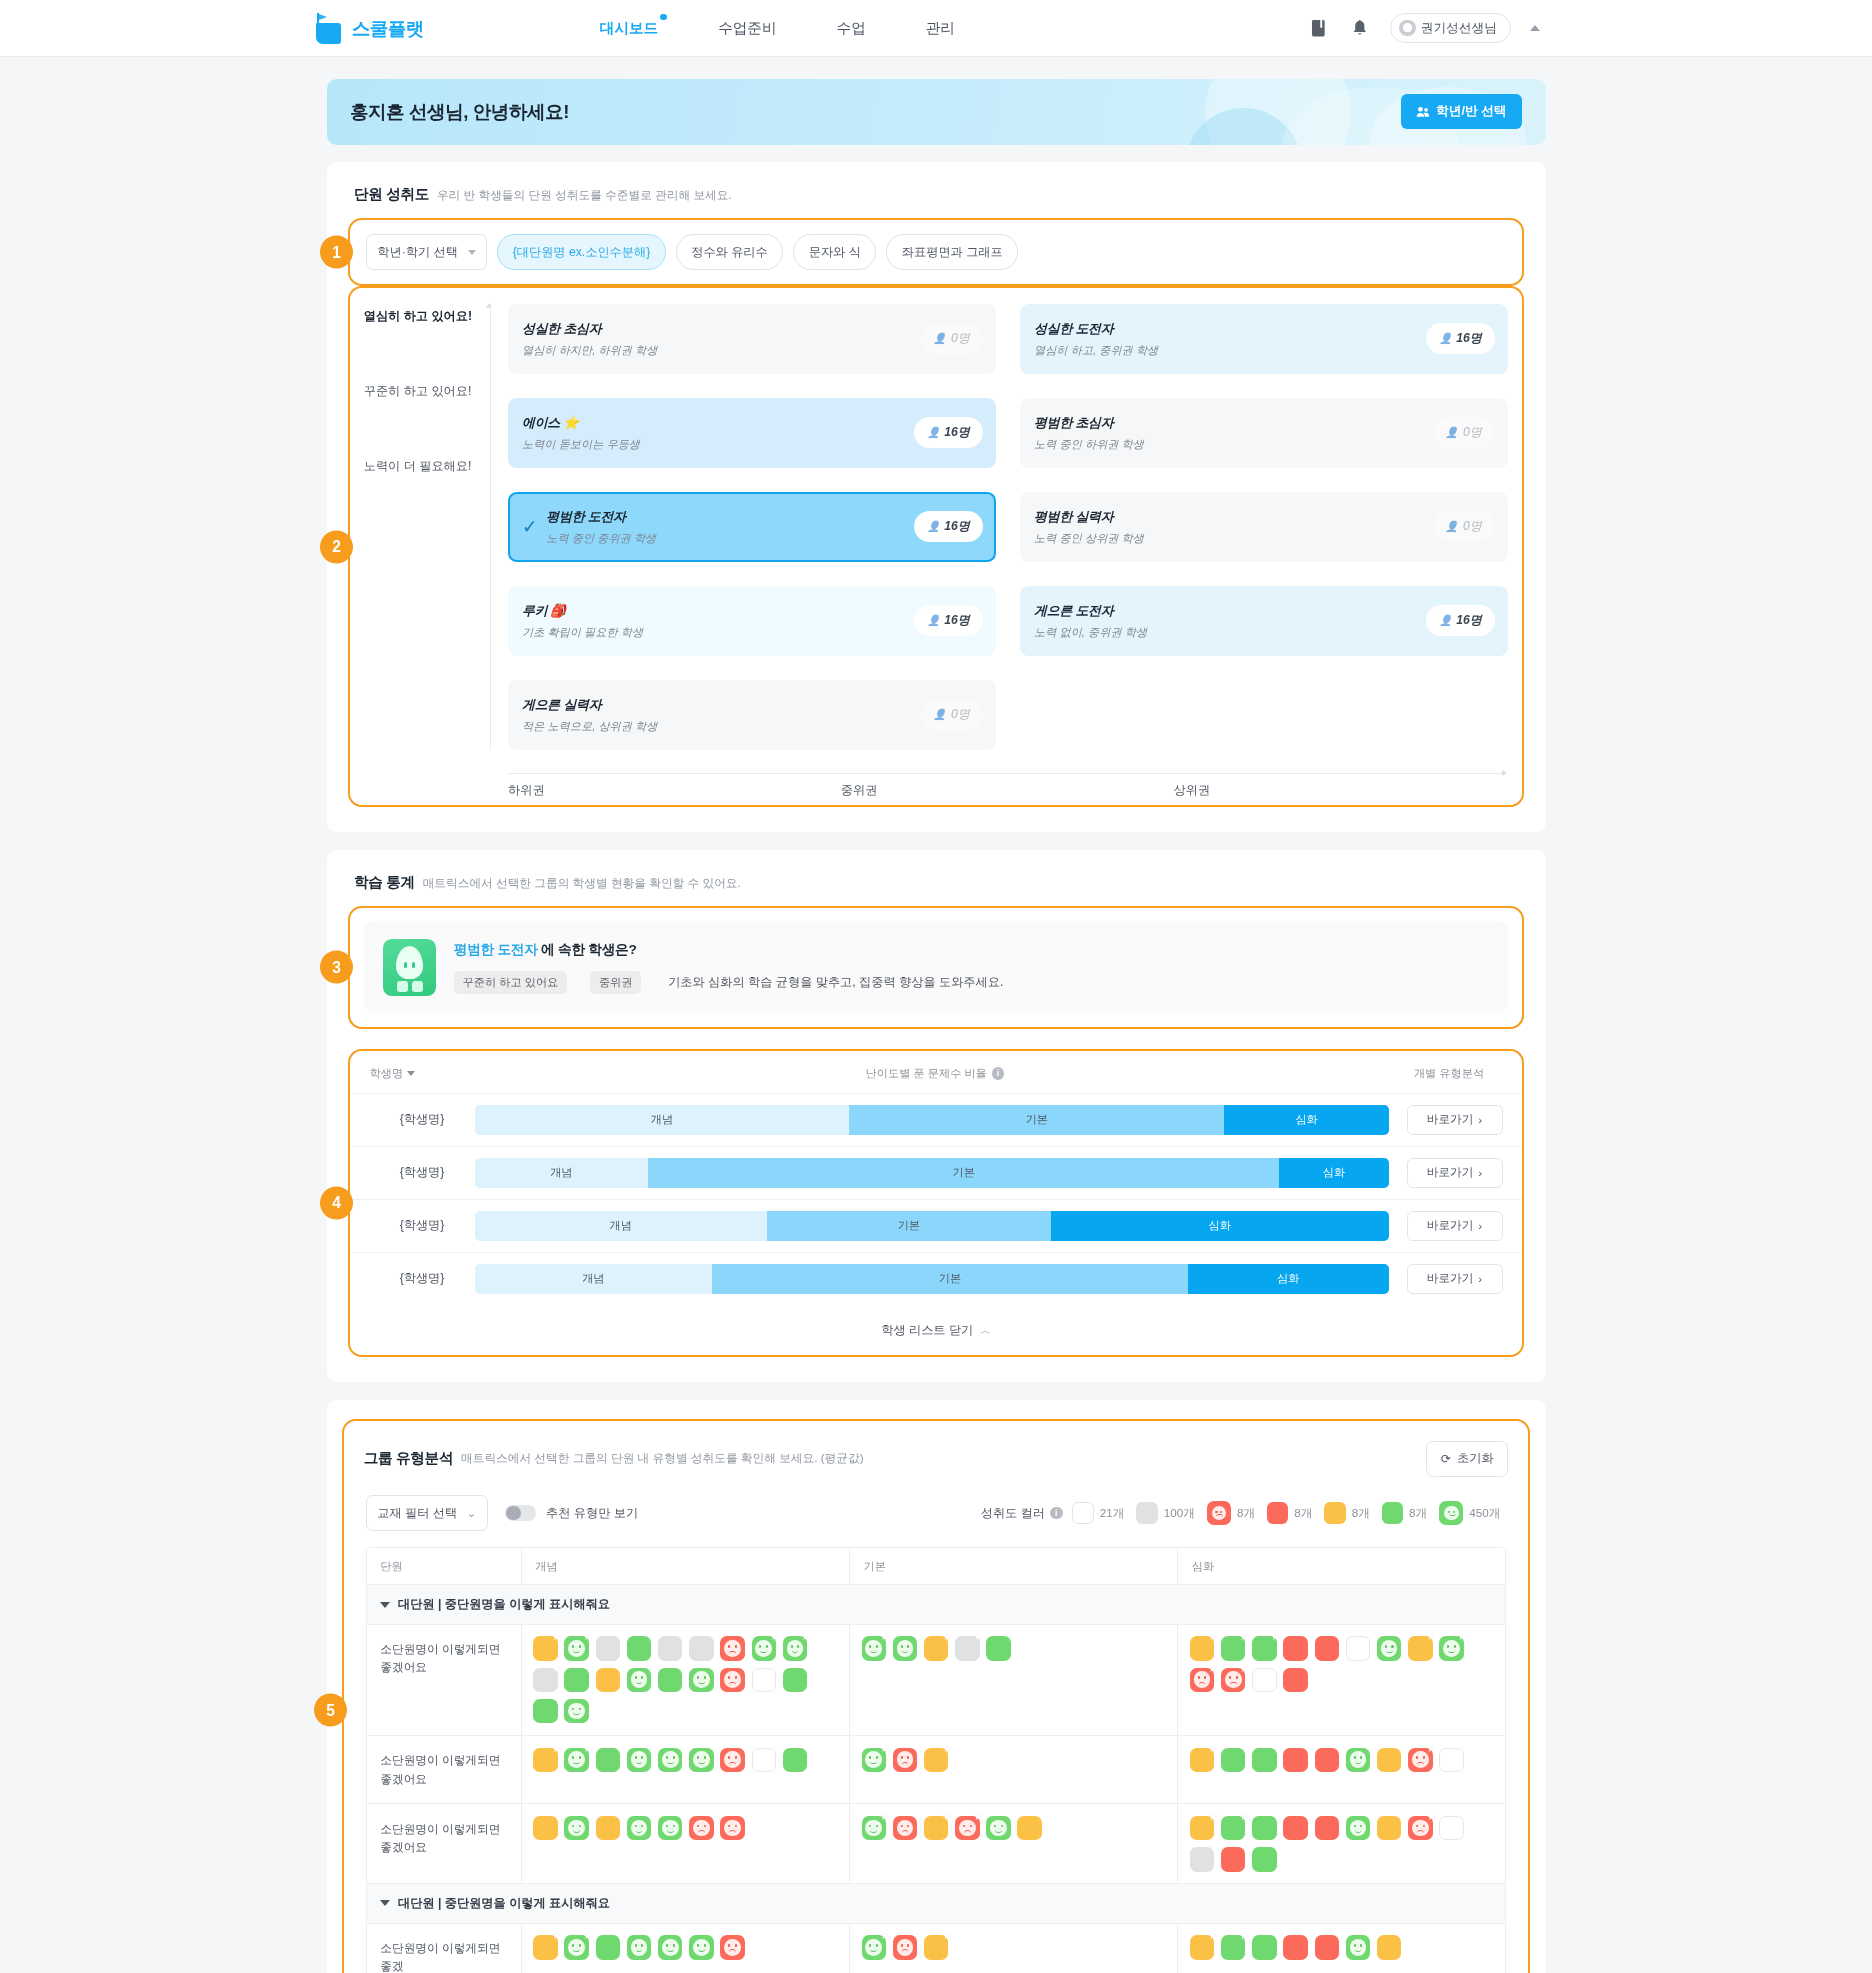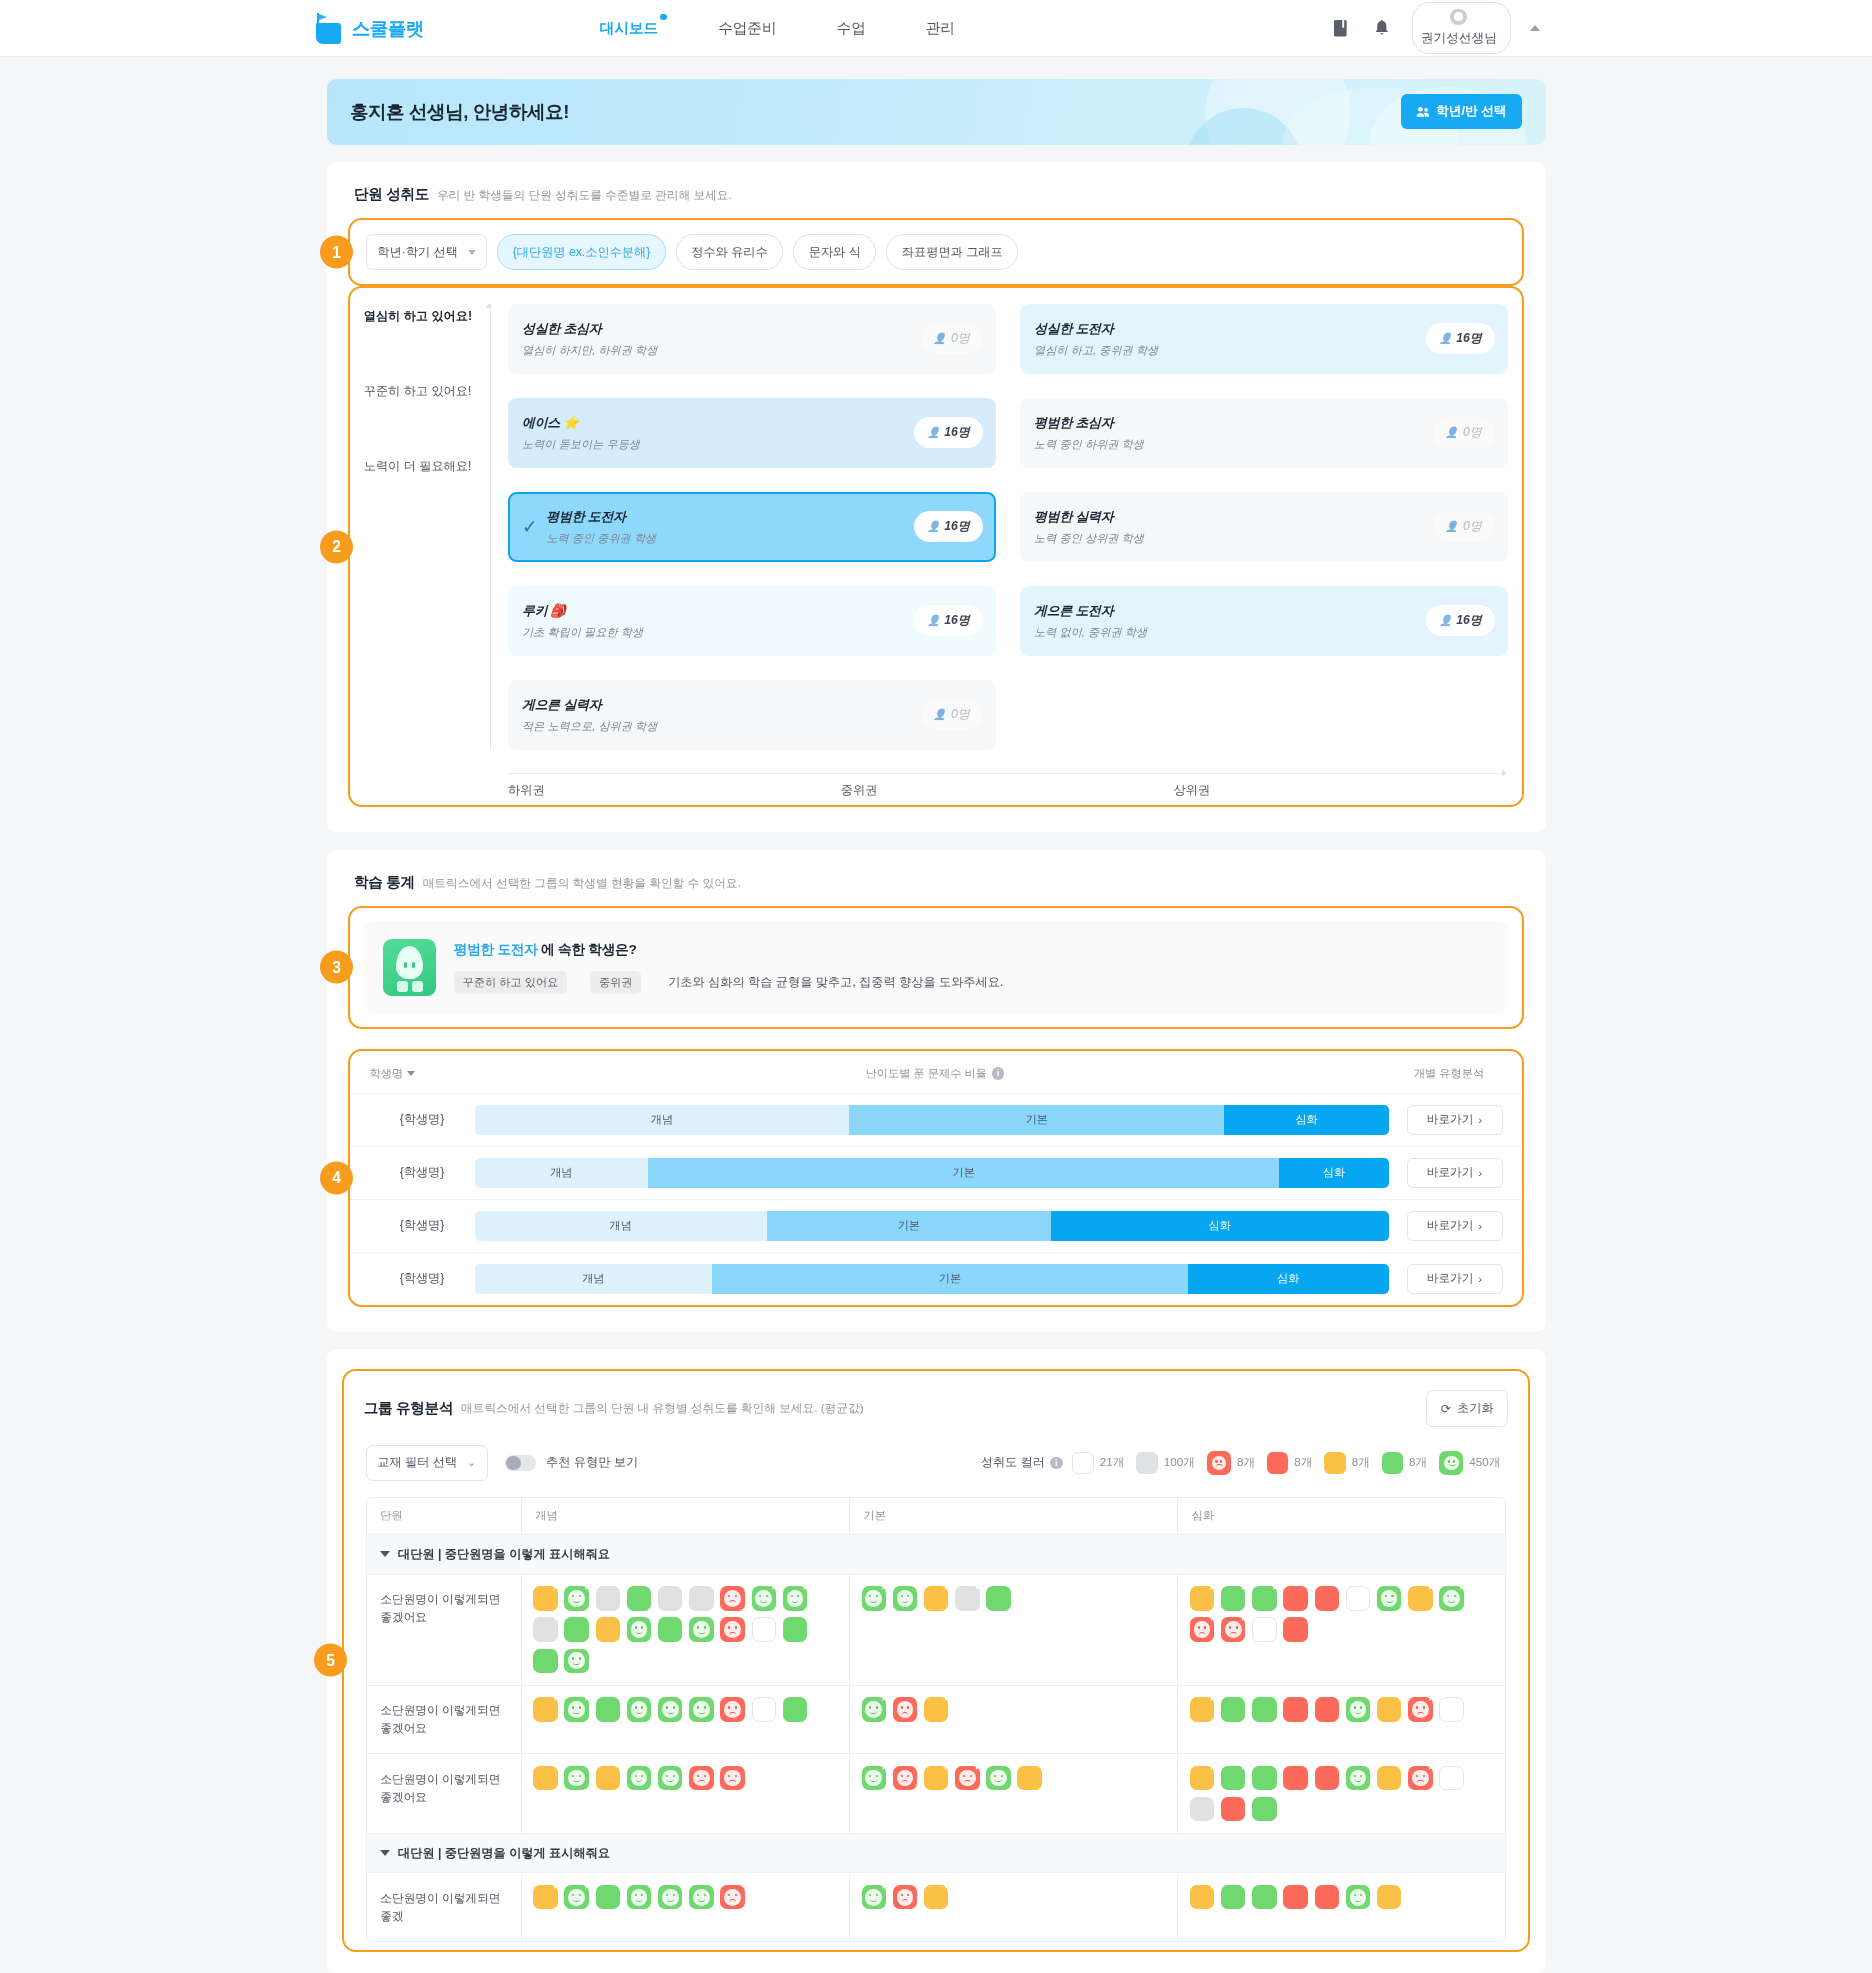--- a/index.html
+++ b/index.html
@@ -29,21 +29,21 @@
   .brand-name { color: #18a9f5; font-size: 18.5px; font-weight: bold; letter-spacing: -0.5px; }
   .nav-links { display: flex; align-items: center; gap: 60px; margin-left: 176px; }
   .nav-link { font-size: 14.6px; color: #4e5561; position: relative; cursor: pointer; white-space: nowrap; }
   .nav-link.active { color: #18a9f5; font-weight: bold; }
   .nav-dot { position: absolute; right: -8.8px; top: -4.9px; width: 6.8px; height: 6.8px; border-radius: 50%; background: #18a9f5; }
   .nav-right { display: flex; align-items: center; gap: 19.5px; margin-left: auto; margin-right: 332px; }
   .icon-btn { width: 21.5px; height: 21.5px; cursor: pointer; display: flex; align-items: center; justify-content: center; color: #5a606b; }
   .user-chip {
     display: flex; align-items: center; gap: 4.9px;
     border: 1px solid #dfe2e6; border-radius: 17.6px; padding: 5.9px 12.7px 5.9px 7.8px;
-    font-size: 12.7px; color: #4e5561; cursor: pointer; background: #fff; flex-direction: column;
+    font-size: 12.7px; color: #4e5561; cursor: pointer; background: #fff;
   }
   .avatar { width: 16.6px; height: 16.6px; border-radius: 50%; background: #c9ced6; position: relative; flex: none; }
   .avatar::after { content: ""; position: absolute; left: 3.9px; top: 3.4px; width: 8.8px; height: 8.8px;
     border-radius: 50% 50% 45% 45%; background: #fff; }
   .caret-up { width: 0; height: 0; border-left: 5.9px solid transparent; border-right: 5.9px solid transparent;
     border-bottom: 6.8px solid #9aa0a9; cursor: pointer; }
 
   
   .page { width: 1219px; margin: 0 auto; padding: 21.5px 0 39px; }
 
@@ -505,20 +505,23 @@
           <div class="seg s1" style="width:26%">개념</div>
           <div class="seg s2" style="width:52%">기본</div>
           <div class="seg s3" style="width:22%">심화</div>
         </div>
         <button class="go-btn">
             <span>바로가기</span>
             <span>›</span>
           </button>
       </div>
 
+      <div class="collapse">
+        <span>학생 리스트 닫기</span><span class="cv">︿</span>
+      </div>
     </div>
   </div>
 
   <div class="card" style="padding:19.5px 15.6px 21.5px;">
     <div class="hl">
       <div class="badge">5</div>
       <div style="padding:15.6px 13.7px 7.8px;">
         <div class="ga-head">
           <div class="sec-title">그룹 유형분석</div>
           <div class="sec-desc" style="margin-left:7.8px;">매트릭스에서 선택한 그룹의 단원 내 유형별 성취도를 확인해 보세요. (평균값)</div>

